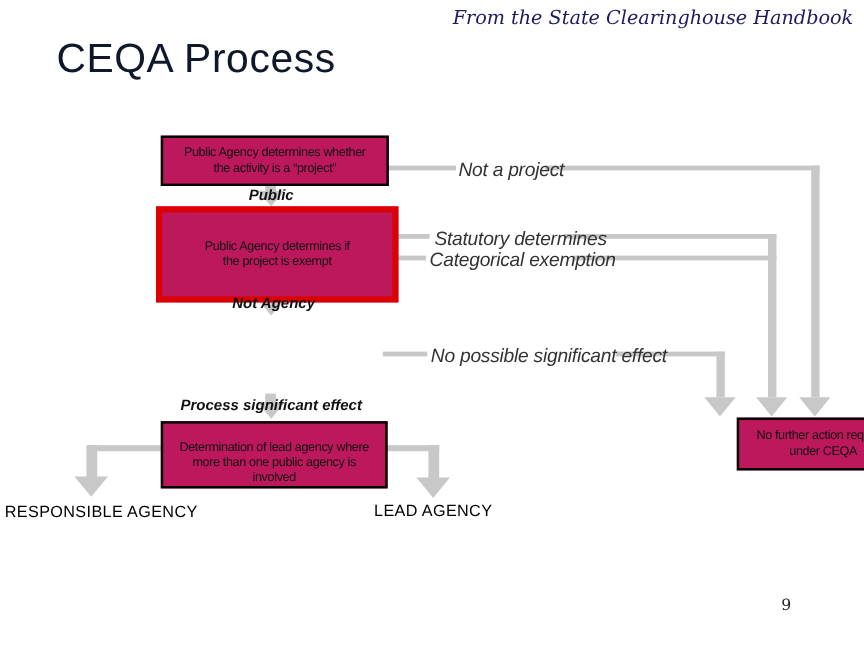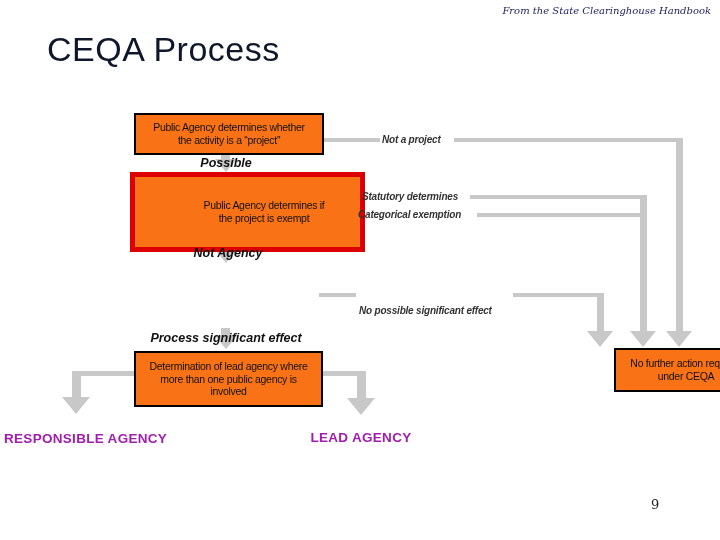--- a/index.html
+++ b/index.html
@@ -4,64 +4,64 @@
 <style>
   html,body{margin:0;padding:0;background:#888;}
   .slide{
     position:relative;width:720px;height:540px;background:#ffffff;overflow:hidden;
     font-family:"Liberation Sans",sans-serif;color:#111;
   }
   
   .header-note{
     position:absolute;top:5px;right:9px;
     font-family:"DejaVu Serif","Liberation Serif",serif;
-    font-style:italic;font-size:10px;color:#1c1c5e;
+    font-style:italic;font-size:16px;color:#1c1c5e;
   }
   .slide-title{
     position:absolute;left:47px;top:30px;
     font-size:34px;letter-spacing:.5px;color:#0f172a;
   }
   .page-number{
     position:absolute;left:651px;top:497px;
     font-family:"DejaVu Serif","Liberation Serif",serif;
     font-size:13px;color:#222;
   }
   
   .fbox{
-    position:absolute;background:#f97316;border:2px solid #000;
+    position:absolute;background:#be185d;border:2px solid #000;
     display:flex;align-items:center;justify-content:center;text-align:center;
     font-size:10.5px;line-height:1.22;letter-spacing:-.3px;z-index:3;
   }
   .fbox .btxt{white-space:pre-line;}
   .fbox.hl{border:5px solid #dd0000;}
   .box1{left:134px;top:113px;width:186px;height:38px;}
-  .box2{left:130px;top:172px;width:192px;height:70px;padding-left:33px;}
+  .box2{left:130px;top:172px;width:192px;height:70px;}
   .box3{left:134px;top:266px;width:185px;height:62px;}
-  .box4{left:134px;top:351px;width:185px;height:52px;}
+  .box4{left:134px;top:351px;width:185px;height:52px;align-items:flex-end;}
   .box5{left:571px;top:348px;width:140px;height:40px;margin-left:43px;}
   
   .hline,.vline,.stem{position:absolute;background:#c8c8c8;z-index:1;}
   .hline{height:4px;}
   .tri{position:absolute;width:0;height:0;z-index:1;}
   .tri-down-sm{border-left:11px solid transparent;border-right:11px solid transparent;border-top:13px solid #c8c8c8;}
   .tri-down-md{border-left:13px solid transparent;border-right:13px solid transparent;border-top:16px solid #c8c8c8;}
   .tri-down-lg{border-left:14px solid transparent;border-right:14px solid transparent;border-top:17px solid #c8c8c8;}
   
   .midlab{
     position:absolute;transform:translateX(-50%);z-index:4;
     font-weight:bold;font-style:italic;font-size:12.5px;color:#111;white-space:nowrap;
   }
   .sidelab{
     position:absolute;z-index:4;
-    font-weight:bold;font-style:italic;font-size:10px;color:#333;
+    font-weight:normal;font-style:italic;font-size:16px;color:#333;
     letter-spacing:-.2px;white-space:nowrap;
   }
   .outlab{
-    position:absolute;z-index:4;font-weight:bold;font-size:13.5px;
-    letter-spacing:.3px;color:#a21caf;white-space:nowrap;margin-top:12px;
+    position:absolute;z-index:4;font-weight:normal;font-size:13.5px;
+    letter-spacing:.3px;color:#000000;white-space:nowrap;
   }
 </style>
 </head>
 <body>
 
 <div class="slide">
 
   <div class="header-note">From the State Clearinghouse Handbook</div>
   <div class="slide-title">CEQA Process</div>
 
@@ -110,26 +110,26 @@
   <div class="fbox box4">
     <span class="btxt">Determination of lead agency where
 more than one public agency is
 involved</span>
   </div>
   <div class="fbox box5">
     <span class="btxt">No further action required
 under CEQA</span>
   </div>
 
-  <div class="midlab" style="left:226px;top:156px;">Possible</div>
+  <div class="midlab" style="left:226px;top:156px;">Public</div>
   <div class="midlab" style="left:228px;top:246px;">Not Agency</div>
   <div class="midlab" style="left:226px;top:331px;">Process significant effect</div>
 
   <div class="sidelab" style="left:382px;top:134px;">Not a project</div>
   <div class="sidelab" style="left:362px;top:191px;">Statutory determines</div>
   <div class="sidelab" style="left:358px;top:209px;">Categorical exemption</div>
-  <div class="sidelab" style="left:359px;top:289px;margin-top:16px;">No possible significant effect</div>
+  <div class="sidelab" style="left:359px;top:289px;">No possible significant effect</div>
 
   <div class="outlab" style="left:4px;top:419px;">RESPONSIBLE AGENCY</div>
   <div class="outlab" style="left:361px;top:418px;transform:translateX(-50%);">LEAD AGENCY</div>
 
   <div class="page-number">9</div>
 </div>
 
 </body></html>

